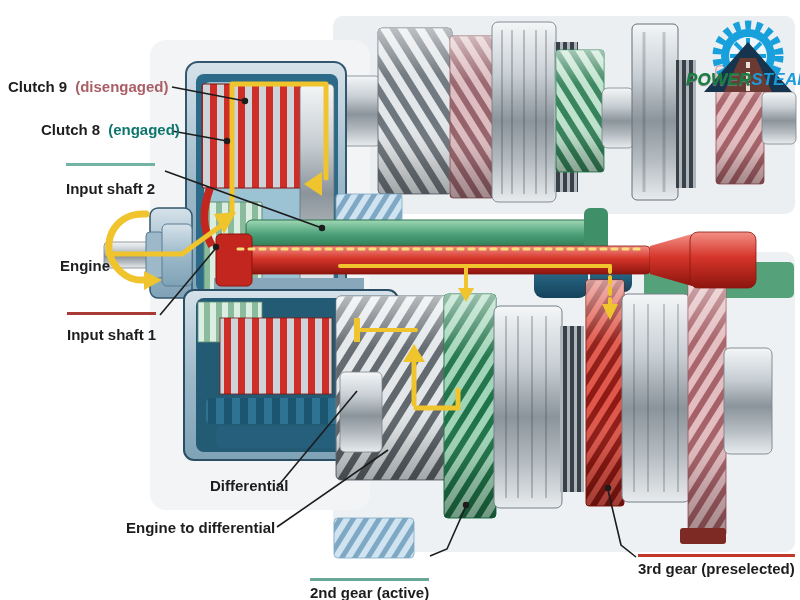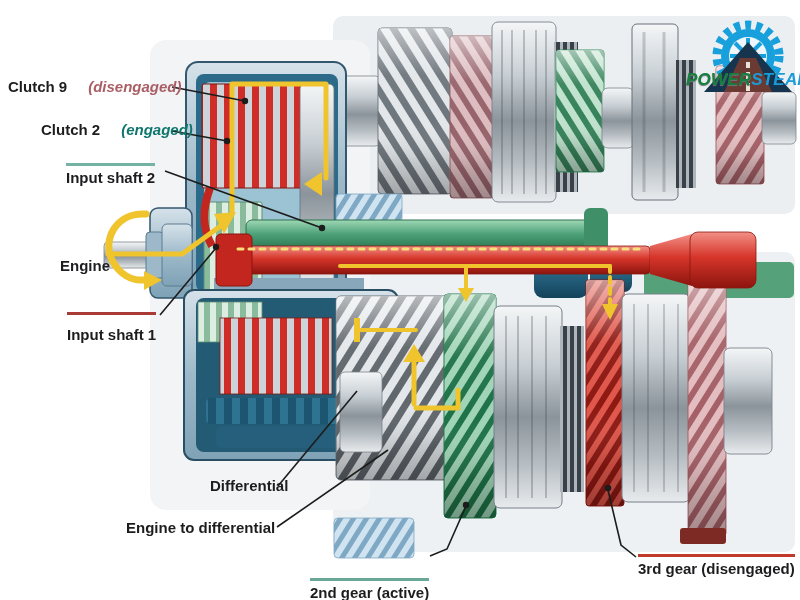--- a/index.html
+++ b/index.html
@@ -5,24 +5,24 @@
   html,body{margin:0;padding:0;background:#fff;}
   .stage{
     position:relative;width:800px;height:600px;overflow:hidden;background:#ffffff;
     font-family:"Liberation Sans",sans-serif;
   }
   .stage svg{position:absolute;left:0;top:0;}
   .lbl{
     position:absolute;font-weight:700;font-size:15px;color:#1d1d1f;
     white-space:nowrap;line-height:1.1;
   }
-  .lbl .state{margin-left:21px;font-style:italic;}
+  .lbl .state{margin-left:8px;}
   .state-red{color:#aa5f66;}
   .state-green{color:#0f766e;}
-  .overline-teal{border-top:3px solid #74b3a4;padding-top:4px;}
+  .overline-teal{border-top:3px solid #74b3a4;padding-top:15px;}
   .overline-teal2{border-top:3px solid #69a897;padding-top:4px;margin-top:26px;}
   .overline-red{border-top:3px solid #a93a35;padding-top:12px;}
   .overline-red2{border-top:3px solid #c0392b;padding-top:4px;}
   .logo-text{
     position:absolute;left:686px;top:70px;font-size:17px;font-weight:800;
     font-style:italic;letter-spacing:.2px;white-space:nowrap;
   }
   .logo-power{color:#15803d;text-shadow:0 1px 1px #70767c;}
   .logo-steam{color:#1b9cd8;}
 </style>
@@ -288,34 +288,34 @@
         <rect x="746" y="83" width="4" height="8"></rect>
       </g>
     </g>
   </svg>
 
   <div class="lbl" style="left:8px;top:79px">
     <span>Clutch 9</span><span class="state state-red">(disengaged)</span>
   </div>
 
   <div class="lbl" style="left:41px;top:122px">
-    <span>Clutch 2</span><span class="state state-green">(engaged)</span>
+    <span>Clutch 8</span><span class="state state-green">(engaged)</span>
   </div>
 
   <div class="lbl overline-teal" style="left:66px;top:163px">Input shaft 2</div>
 
   <div class="lbl" style="left:60px;top:258px">Engine</div>
 
   <div class="lbl overline-red" style="left:67px;top:312px">Input shaft 1</div>
 
   <div class="lbl" style="left:210px;top:478px">Differential</div>
 
   <div class="lbl" style="left:126px;top:520px">Engine to differential</div>
 
   <div class="lbl overline-teal2" style="left:310px;top:552px">2nd gear (active)</div>
 
-  <div class="lbl overline-red2" style="left:638px;top:554px">3rd gear (disengaged)</div>
+  <div class="lbl overline-red2" style="left:638px;top:554px">3rd gear (preselected)</div>
 
   <div class="logo-text">
     <span class="logo-power">POWER</span><span class="logo-steam">STEAM</span>
   </div>
 
 </div>
 
 </body></html>

